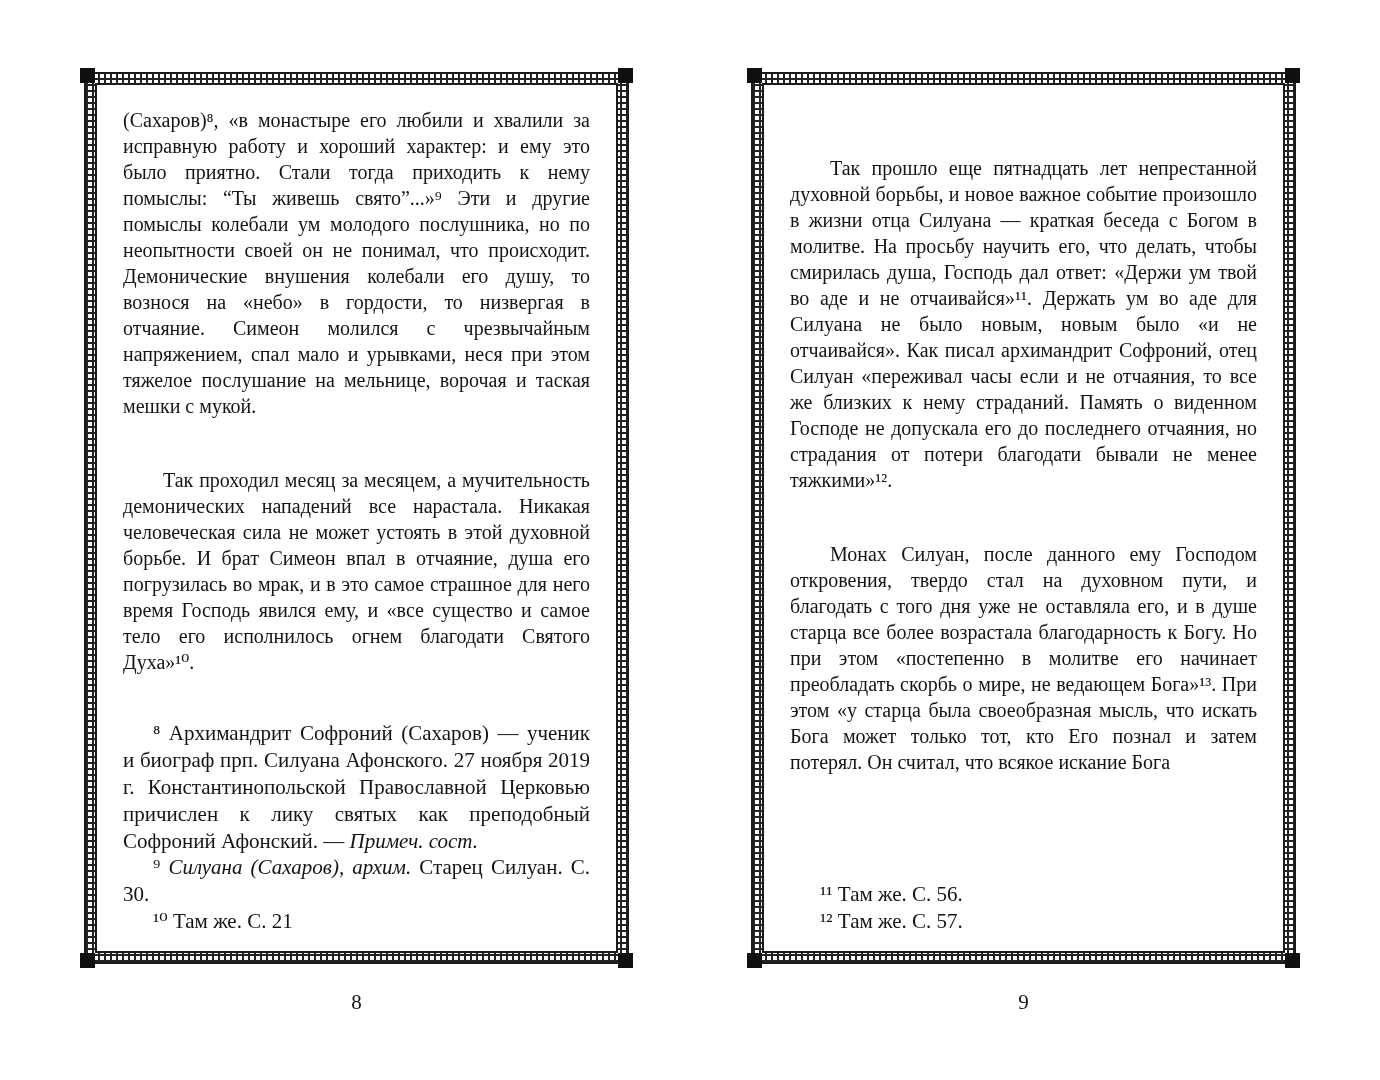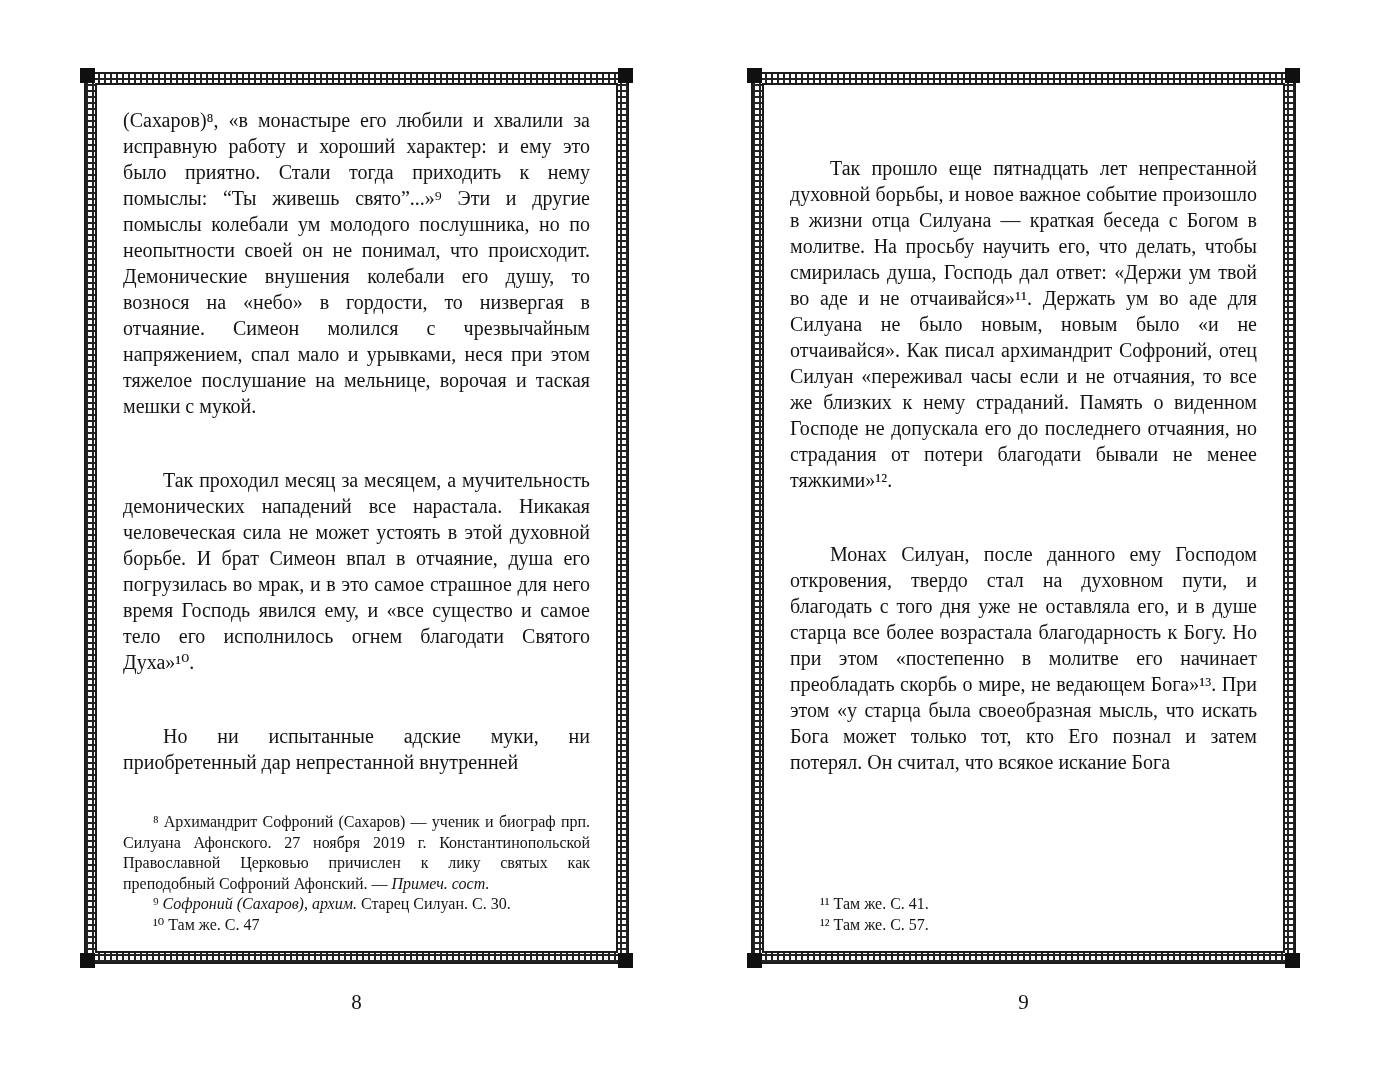--- a/index.html
+++ b/index.html
@@ -75,21 +75,21 @@
   .body-text p {
     margin: 0;
   }
   .body-text p.indent {
     text-indent: 40px;
     margin-top: 48px;
   }
   .footnotes {
     flex: 0 0 auto;
     margin-top: 2px;
-    font-size: 16px;
+    font-size: 21px;
     line-height: 1.28;
     text-align: justify;
   }
   .footnotes p {
     margin: 0;
     text-indent: 30px;
   }
   .it { font-style: italic; }
   .page-number {
     margin-top: 26px;
@@ -110,41 +110,41 @@
       <span class="corner bl"></span>
       <span class="corner br"></span>
       <div class="frame-inner">
         <div class="body-text">
           <p>(Сахаров)⁸, «в монастыре его любили и хвалили за исправную работу и хороший характер: и ему это было приятно. Стали тогда приходить к нему помыслы: “Ты живешь свято”...»⁹ Эти и другие помыслы колебали ум молодого послушника, но по неопытности своей он не понимал, что происходит. Демонические внушения колебали его душу, то вознося на «небо» в гордости, то низвергая в отчаяние. Симеон молился с чрезвычайным напряжением, спал мало и урывками, неся при этом тяжелое послушание на мельнице, ворочая и таская мешки с мукой.</p>
           <p class="indent">Так проходил месяц за месяцем, а мучительность демонических нападений все нарастала. Никакая человеческая сила не может устоять в этой духовной борьбе. И брат Симеон впал в отчаяние, душа его погрузилась во мрак, и в это самое страшное для него время Господь явился ему, и «все существо и самое тело его исполнилось огнем благодати Святого Духа»¹⁰.</p>
           <p class="indent">Но ни испытанные адские муки, ни приобретенный дар непрестанной внутренней</p>
         </div>
         <div class="footnotes">
           <p><span>⁸ Архимандрит Софроний (Сахаров) — ученик и биограф прп. Силуана Афонского. 27 ноября 2019 г. Константинопольской Православной Церковью причислен к лику святых как преподобный Софроний Афонский. — </span><span class="it">Примеч. сост.</span></p>
-          <p><span>⁹ </span><span class="it">Софроний (Сахаров), архим.</span><span> Старец Силуан. С. 30.</span></p>
-          <p><span>¹⁰ Там же. С. 47</span></p>
+          <p><span>⁹ </span><span class="it">Силуана (Сахаров), архим.</span><span> Старец Силуан. С. 30.</span></p>
+          <p><span>¹⁰ Там же. С. 21</span></p>
         </div>
       </div>
     </div>
     <div class="page-number">8</div>
   </div>
 
   <div class="page">
     <div class="frame">
       <span class="corner tl"></span>
       <span class="corner tr"></span>
       <span class="corner bl"></span>
       <span class="corner br"></span>
       <div class="frame-inner">
         <div class="body-text">
           <p class="indent">Так прошло еще пятнадцать лет непрестанной духовной борьбы, и новое важное событие произошло в жизни отца Силуана — краткая беседа с Богом в молитве. На просьбу научить его, что делать, чтобы смирилась душа, Господь дал ответ: «Держи ум твой во аде и не отчаивайся»¹¹. Держать ум во аде для Силуана не было новым, новым было «и не отчаивайся». Как писал архимандрит Софроний, отец Силуан «переживал часы если и не отчаяния, то все же близких к нему страданий. Память о виденном Господе не допускала его до последнего отчаяния, но страдания от потери благодати бывали не менее тяжкими»¹².</p>
           <p class="indent">Монах Силуан, после данного ему Господом откровения, твердо стал на духовном пути, и благодать с того дня уже не оставляла его, и в душе старца все более возрастала благодарность к Богу. Но при этом «постепенно в молитве его начинает преобладать скорбь о мире, не ведающем Бога»¹³. При этом «у старца была своеобразная мысль, что искать Бога может только тот, кто Его познал и затем потерял. Он считал, что всякое искание Бога</p>
         </div>
         <div class="footnotes">
-          <p><span>¹¹ Там же. С. 41.</span></p>
+          <p><span>¹¹ Там же. С. 56.</span></p>
           <p><span>¹² Там же. С. 57.</span></p>
         </div>
       </div>
     </div>
     <div class="page-number">9</div>
   </div>
 
 </div>
 
 </body></html>

